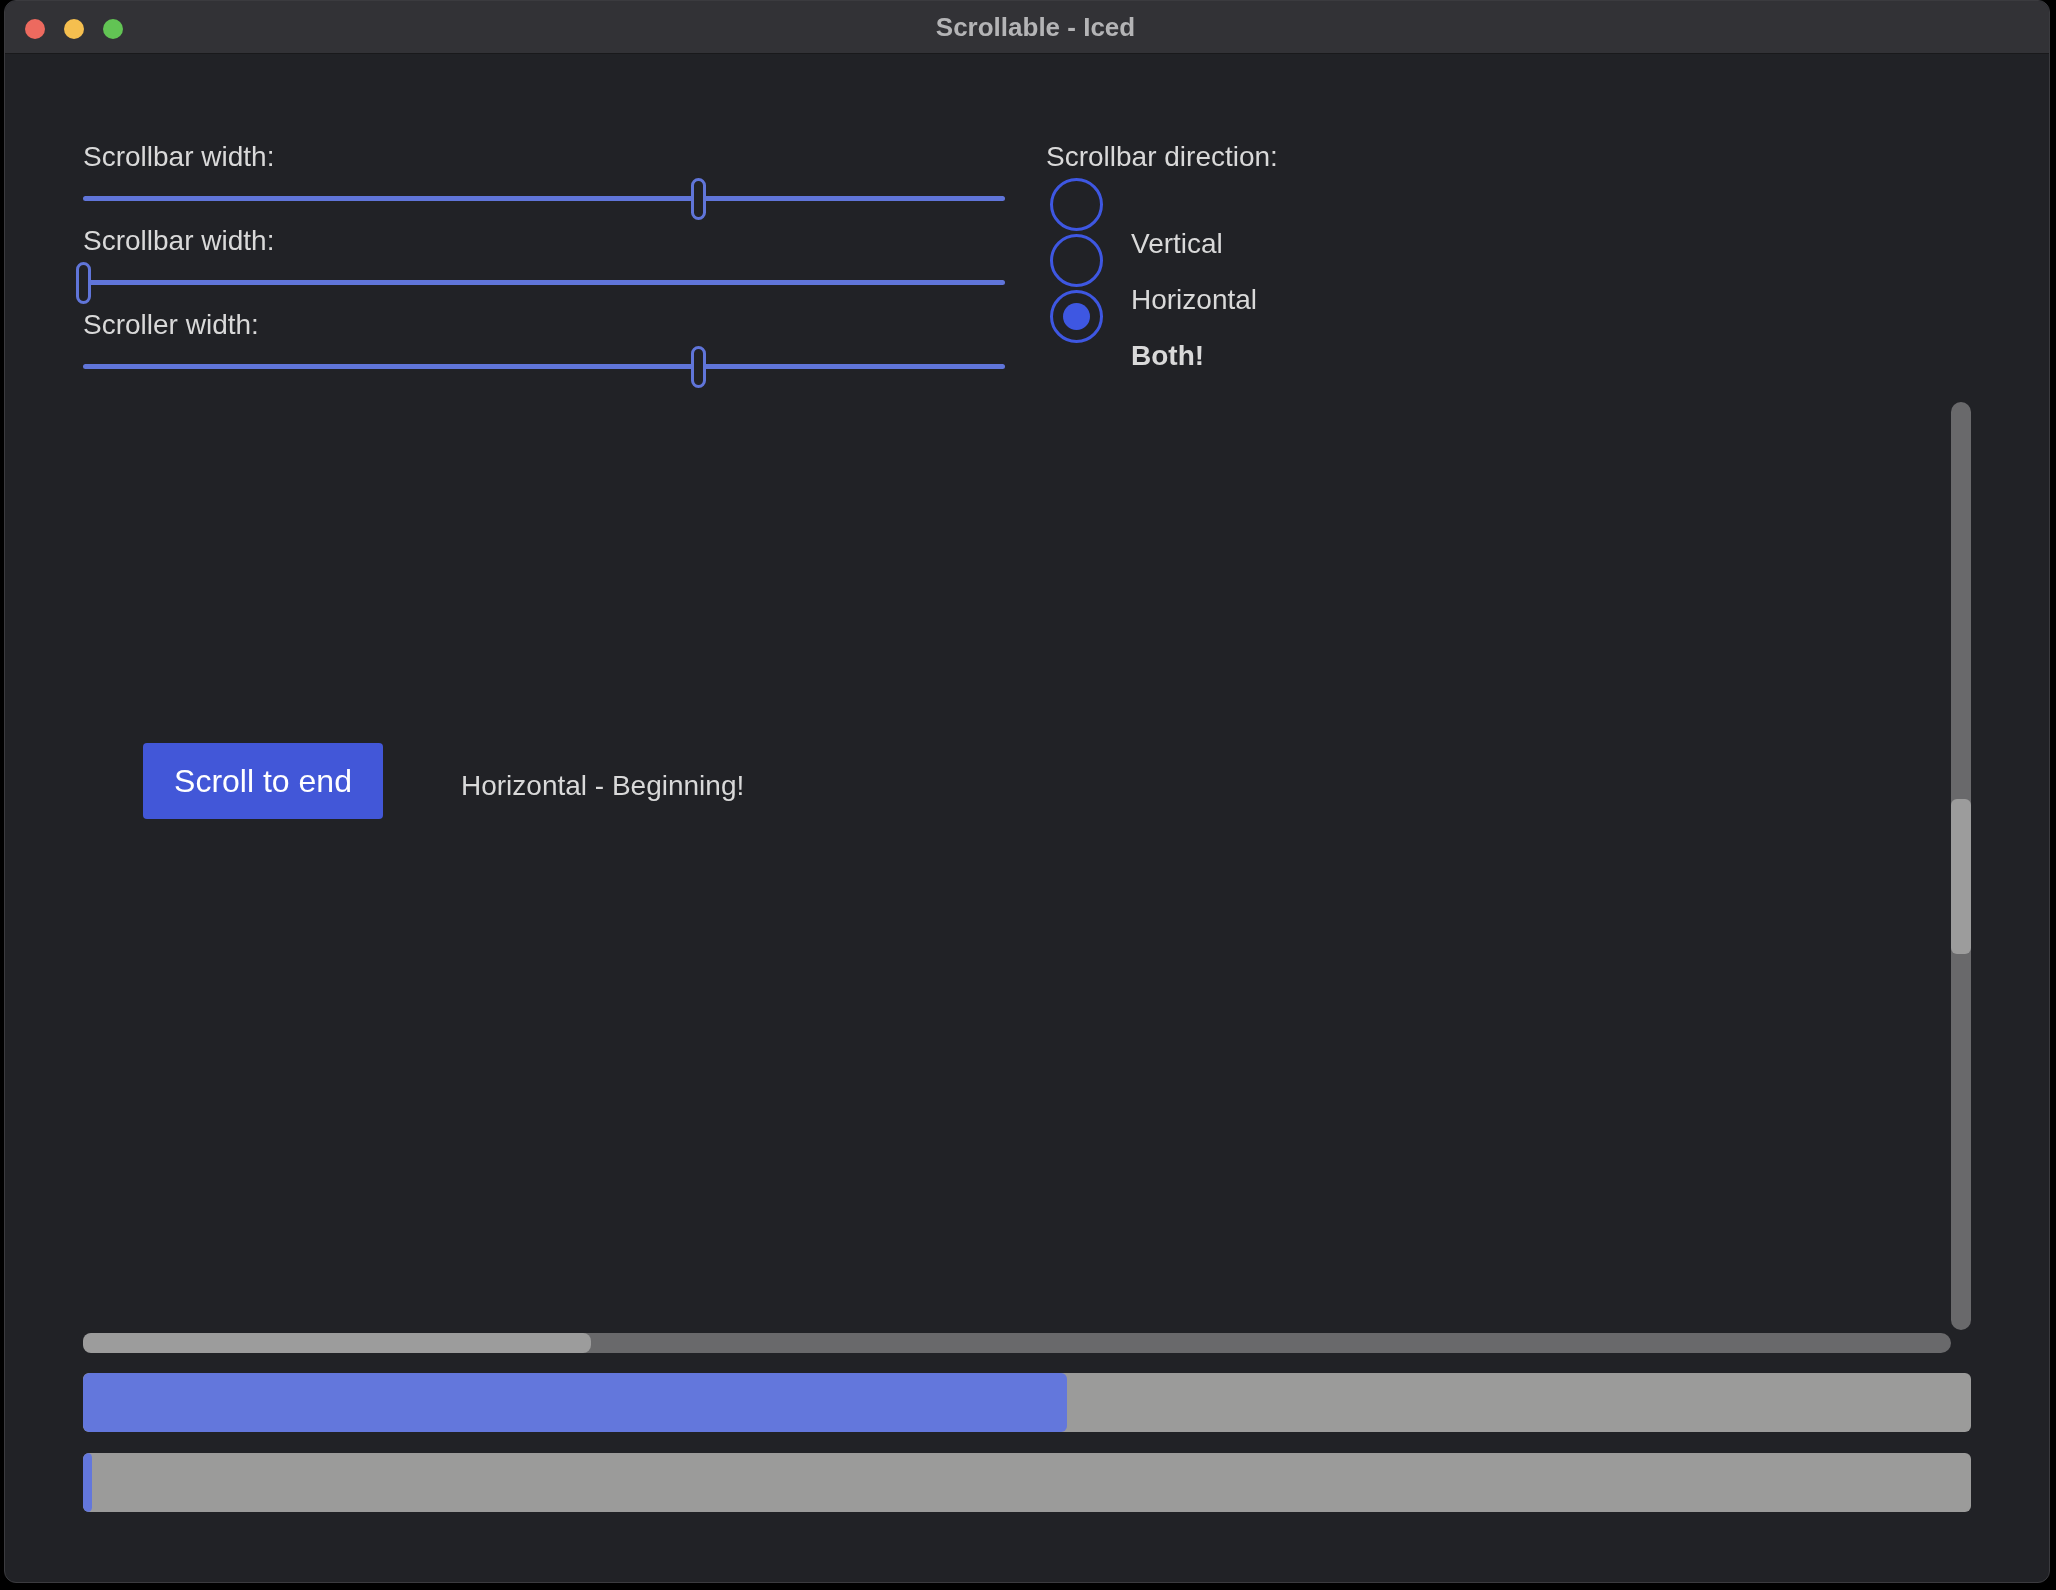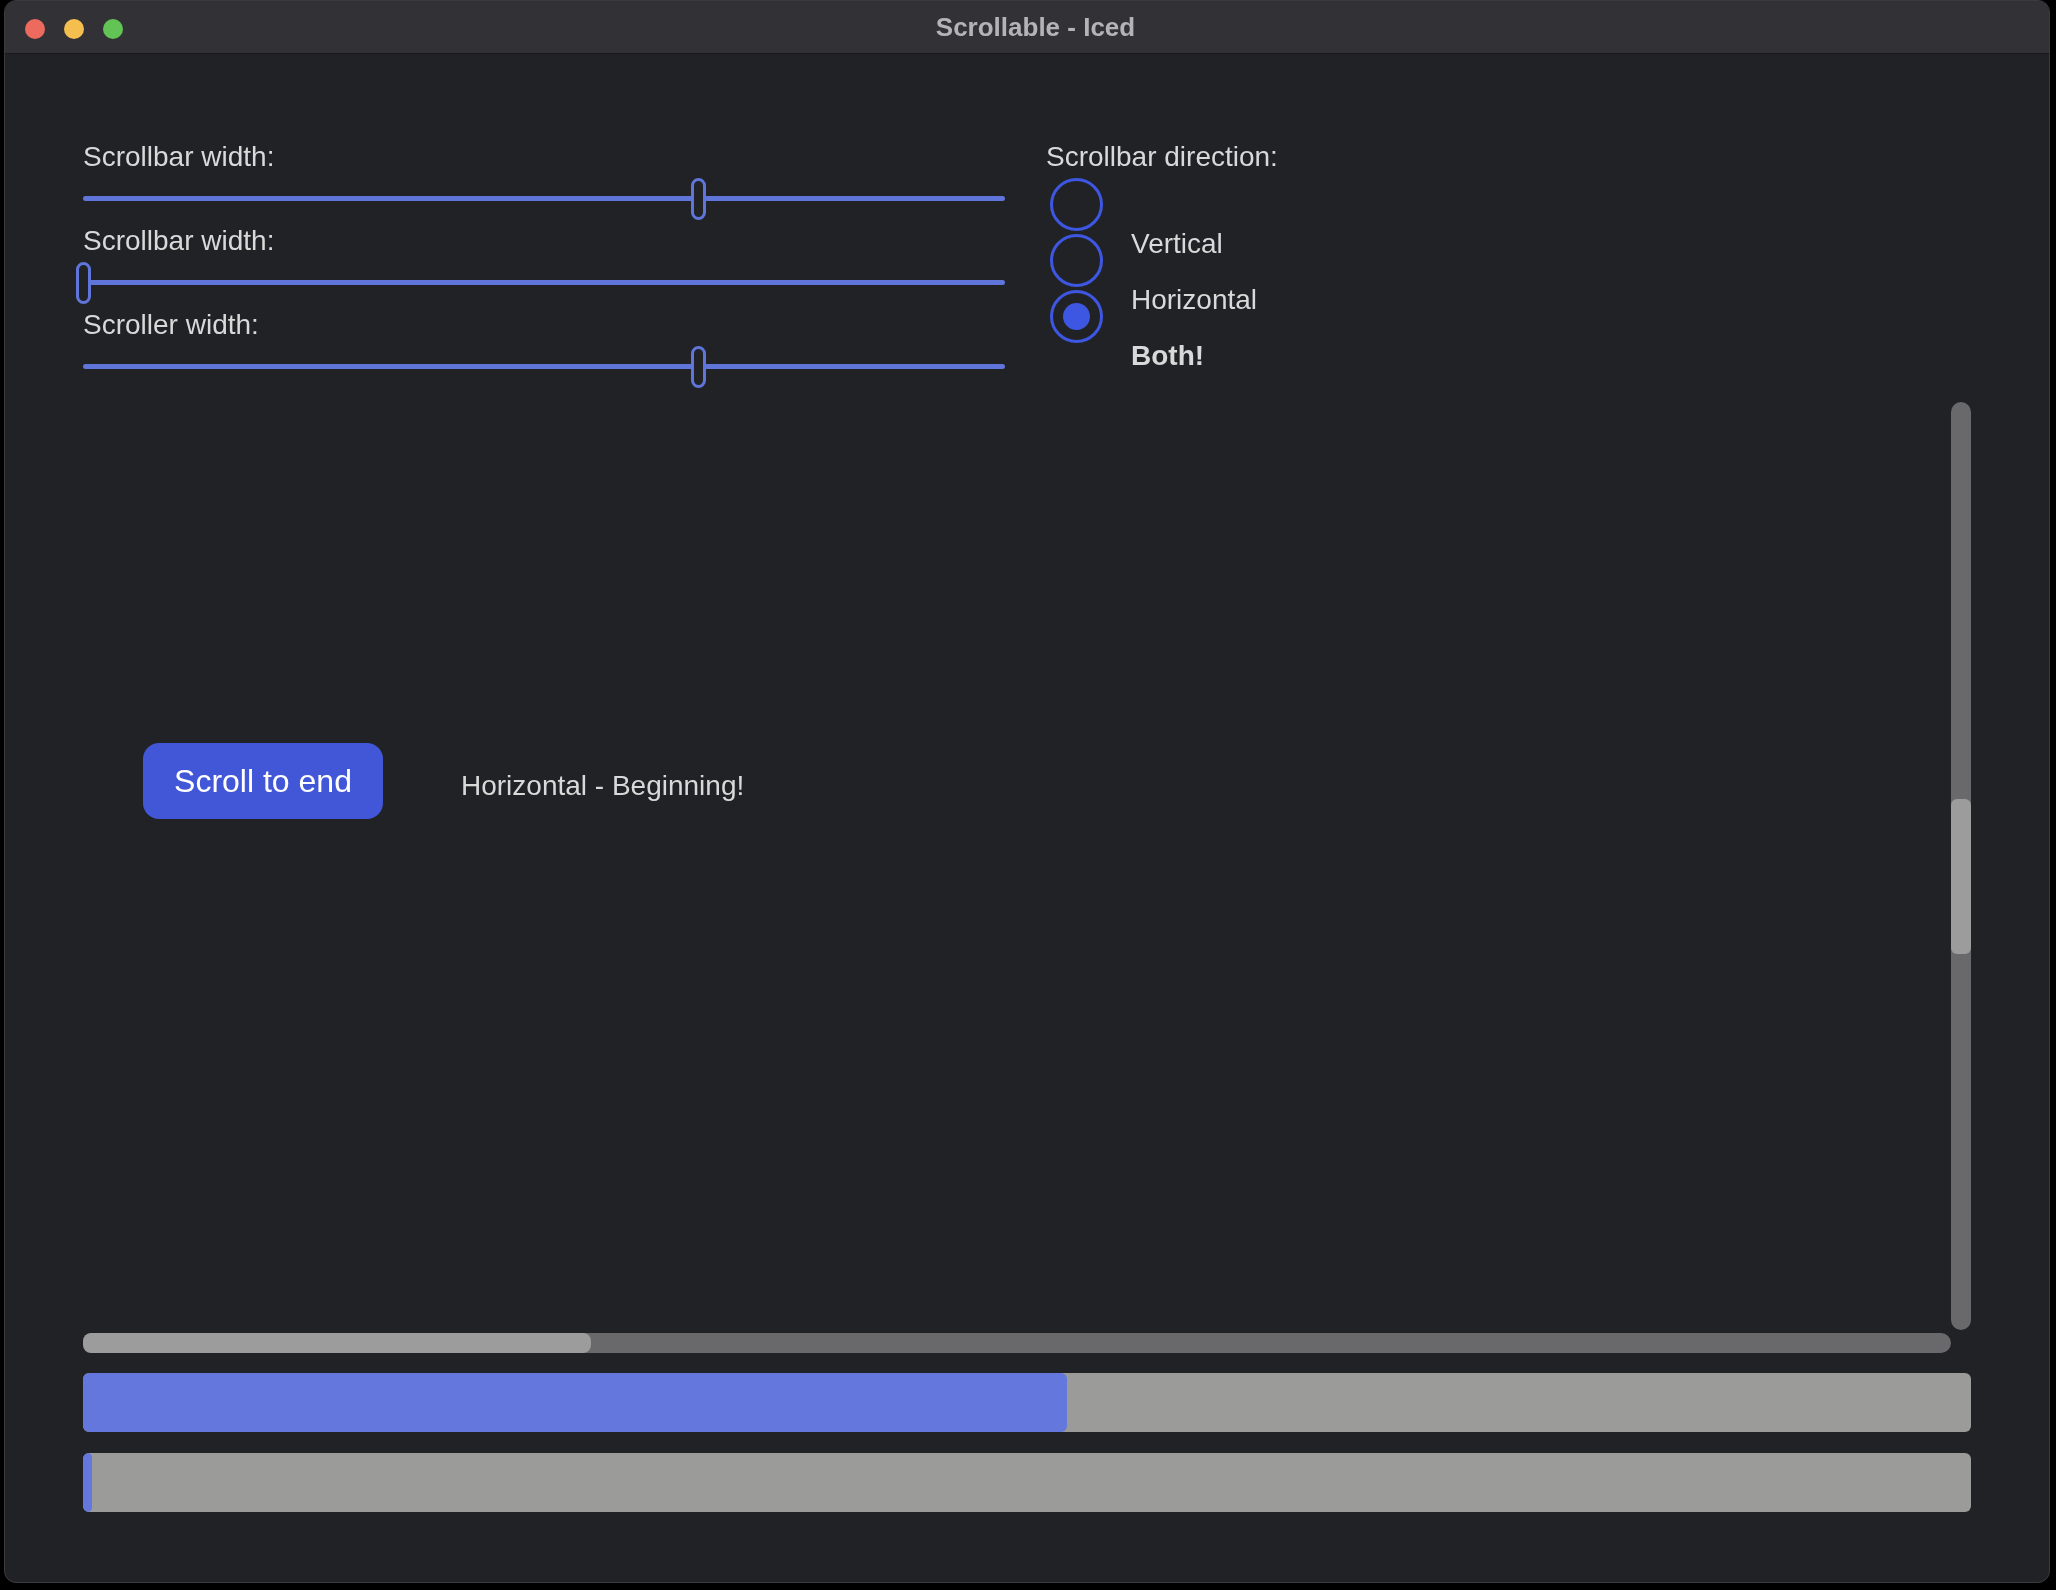--- a/index.html
+++ b/index.html
@@ -36,21 +36,21 @@
   .radio-2{top:289px;}
   .radio-dot{position:absolute;left:50%;top:50%;width:27px;height:27px;margin:-13.5px 0 0 -13.5px;
     border-radius:50%;background:var(--radio-blue,#3e57e2);display:none;}
   .radio.selected .radio-dot{display:block;}
   .opt-label{left:1126px;margin-top:40px;}
   .opt-0{top:183px;}
   .opt-1{top:239px;text-align:right;}
   .opt-2{top:295px;font-weight:bold;}
 
   .scroll-btn{position:absolute;left:138px;top:742px;width:240px;height:76px;border:none;
-    background:var(--accent-blue,#4257d8);color:#ffffff;font-size:32px;border-radius:16px;
+    background:var(--accent-blue,#4257d8);color:#ffffff;font-size:32px;border-radius:4px;
     font-family:"Liberation Sans",sans-serif;display:flex;align-items:center;justify-content:center;cursor:pointer;}
   .status{left:456px;top:765px;}
 
   .v-track{position:absolute;left:1946px;top:401px;width:20px;height:928px;
     background:var(--track-gray,#69696b);border-radius:10px;}
   .v-thumb{position:absolute;left:0;width:20px;background:var(--thumb-gray,#9c9c9c);border-radius:6px;}
   .h-track{position:absolute;left:78px;top:1332px;width:1868px;height:20px;
     background:var(--track-gray,#69696b);border-radius:10px;}
   .h-thumb{position:absolute;top:0;height:20px;background:var(--thumb-gray,#9c9c9c);border-radius:8px;}
 

